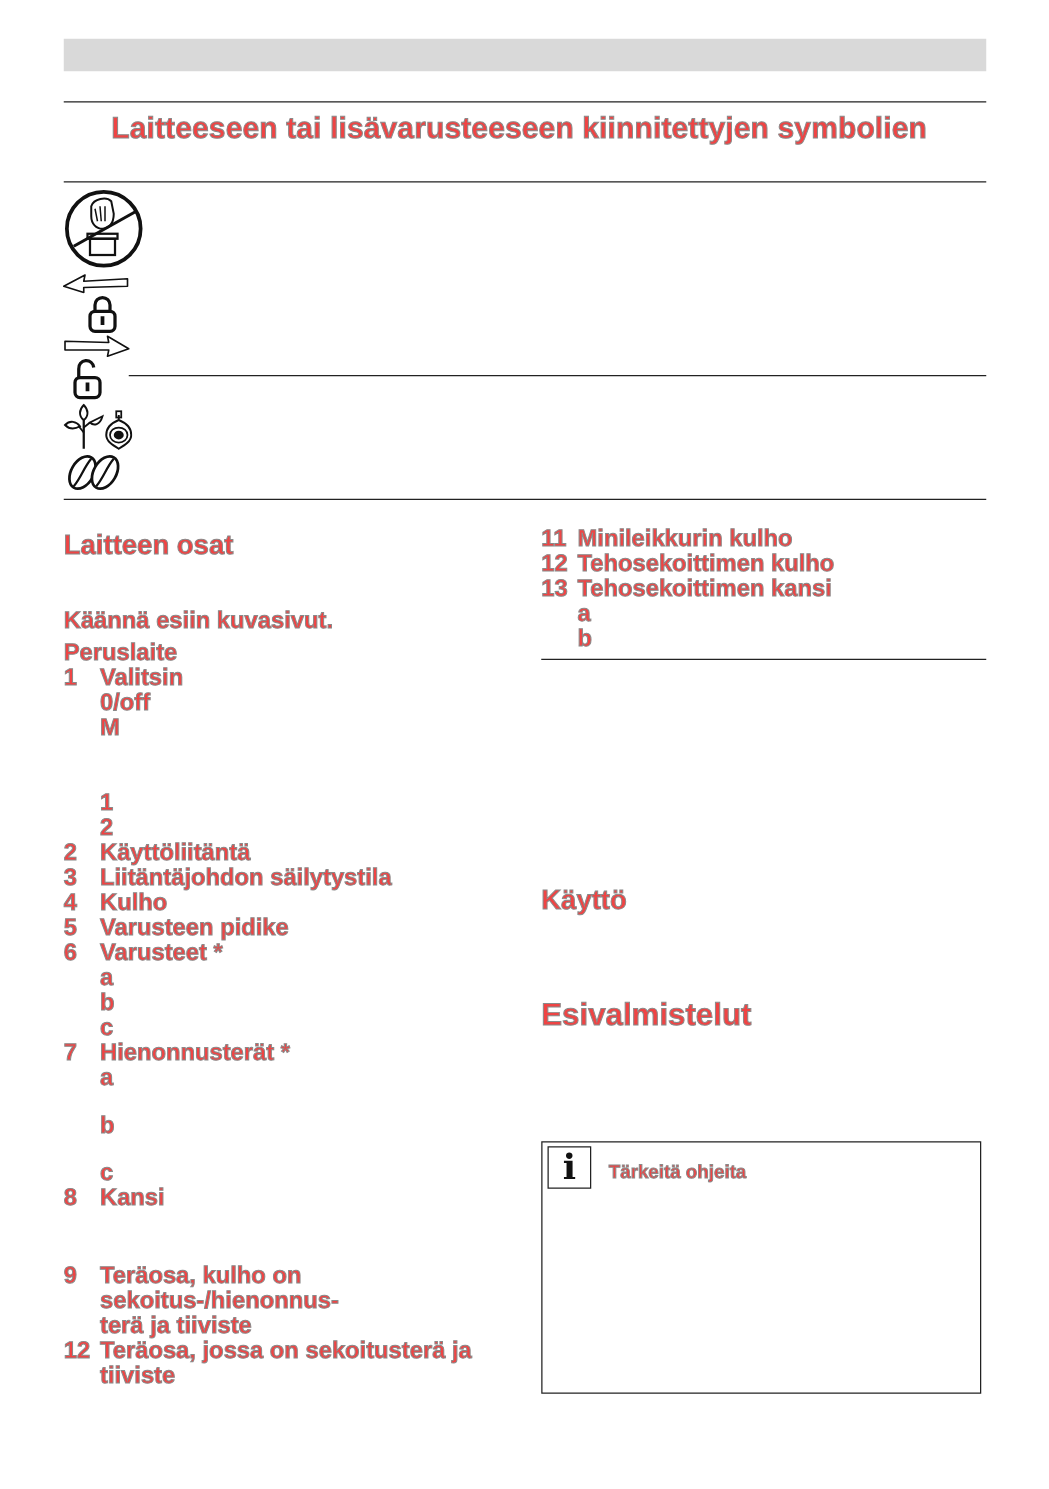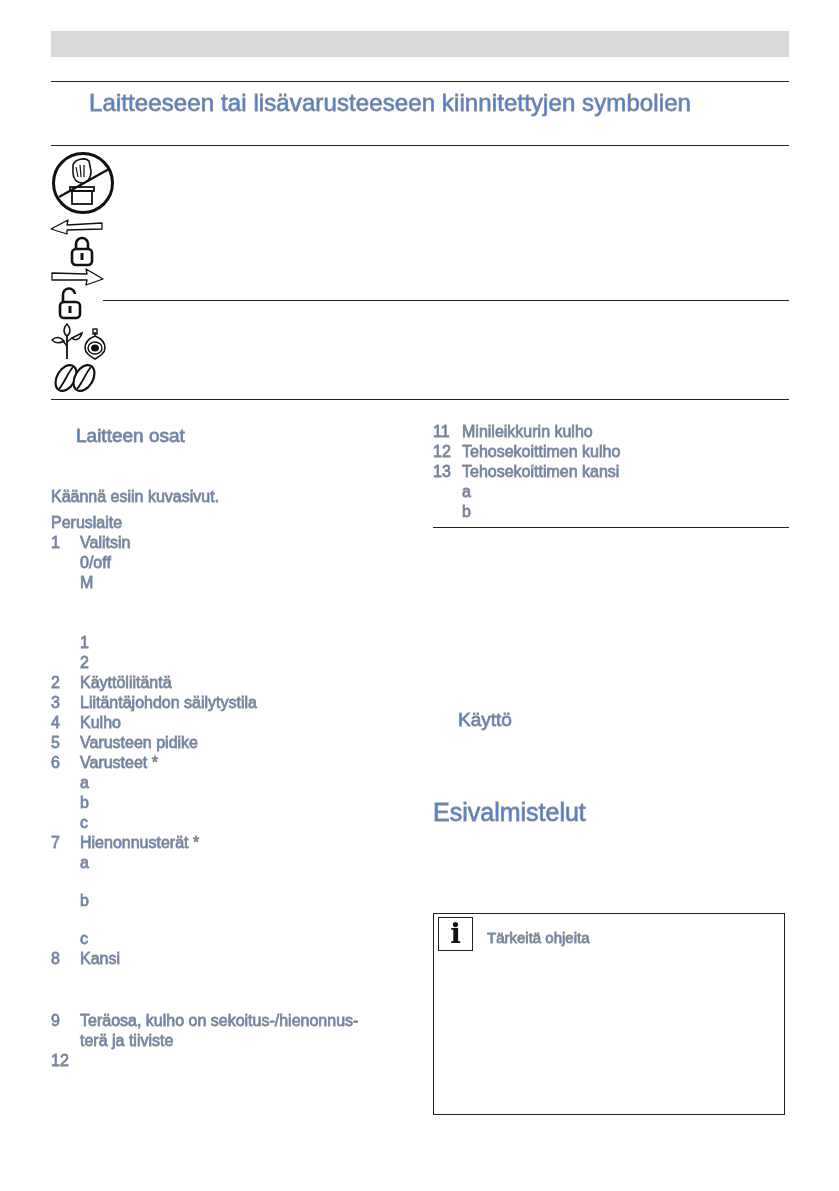--- a/index.html
+++ b/index.html
@@ -1,28 +1,29 @@
 <!DOCTYPE html>
 <html><head>
 <meta charset="utf-8">
 <style>
   html, body { margin: 0; padding: 0; background: #ffffff; }
   body { width: 839px; height: 1191px; position: relative; overflow: hidden;
          font-family: "Liberation Sans", sans-serif; color: #222; }
   .outline {
-    color: #3b82f6;
+    color: #ef4444;
+    font-weight: bold;
     -webkit-text-stroke: 0.8px #8a8a8a;
   }
   .abs { position: absolute; }
   .grayband { left: 51px; top: 31px; width: 738px; height: 26px; background: #d9d9d9; }
   .hline { position: absolute; height: 0; border-top: 1.6px solid #222; }
   .h1 { font-size: 24px; line-height: 29px; letter-spacing: 0.1px; }
-  .h2 { font-size: 19px; line-height: 26px; margin-left: 25px; }
+  .h2 { font-size: 22px; line-height: 26px; }
   .h3 { font-size: 25px; line-height: 24px; }
-  .body { font-size: 16px; line-height: 20px; }
+  .body { font-size: 19px; line-height: 20px; }
   .row { display: flex; }
   .num { width: 29px; flex: none; }
   .sub { padding-left: 29px; }
   .icon { position: absolute; }
   .infobox { left: 433px; top: 913px; width: 352px; height: 202px; border: 1.5px solid #222; box-sizing: border-box; }
   .ibadge { position: absolute; left: 4px; top: 3px; width: 35px; height: 34px; border: 1.3px solid #222; box-sizing: border-box;
             font-family: "DejaVu Serif", serif; font-weight: bold; font-size: 28px; line-height: 32px; text-align: center; color: #111; }
   .ititle { position: absolute; left: 53px; top: 15px; font-size: 15px; }
 </style>
 </head>
@@ -146,20 +147,21 @@
   </div>
 
   <div style="height:42px;"></div>
   <div class="row">
     <span class="num">9</span>
     <span>Teräosa, kulho on sekoitus-/hienonnus-</span>
   </div>
   <div class="sub">terä ja tiiviste</div>
   <div class="row">
     <span class="num">12</span>
+    <span>Teräosa, jossa on sekoitusterä ja tiiviste</span>
   </div>
 </div>
 
 <div class="abs body outline" style="left:433px; top:422px; width:356px;">
   <div class="row">
     <span class="num">11</span>
     <span>Minileikkurin kulho</span>
   </div>
   <div class="row">
     <span class="num">12</span>

